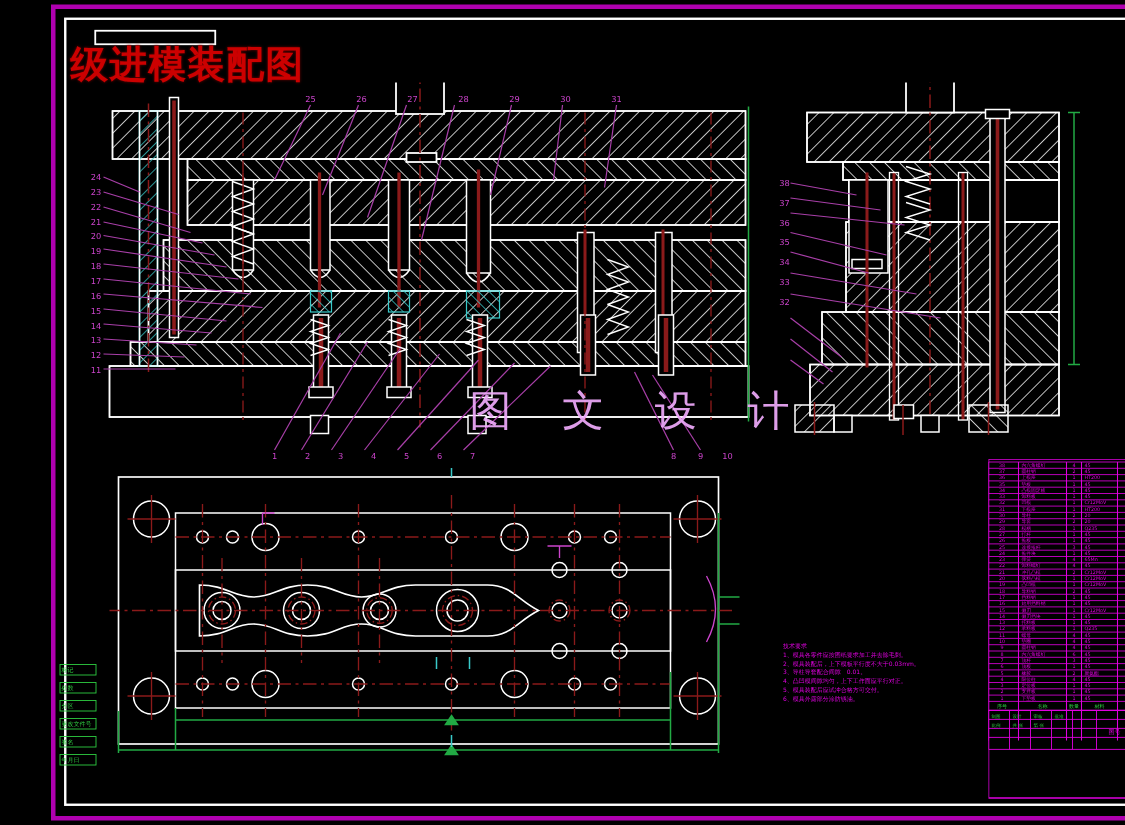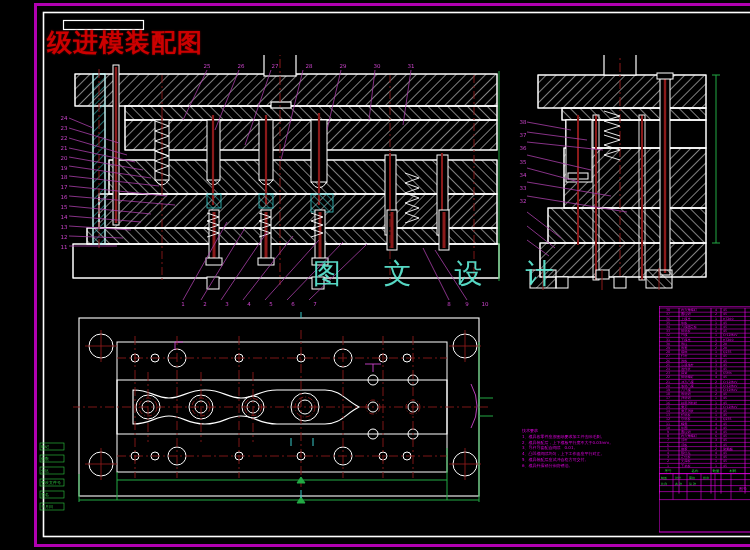--- a/index.html
+++ b/index.html
@@ -10,22 +10,22 @@
   svg{display:block;}
   .title-cn{
     position:absolute;left:16px;top:26px;
     font-family:"DejaVu Serif","Liberation Serif",serif;
     font-weight:bold;font-size:25px;letter-spacing:1px;
     color:#cc0000;white-space:nowrap;
     text-shadow:0 0 2px #7a0000;
   }
   .watermark{
     position:absolute;left:282px;top:255px;
-    font-family:Liberation Mono, monospace;
-    font-size:28px;letter-spacing:13px;color:#5eead4;
+    font-family:Liberation Sans, sans-serif;
+    font-size:28px;letter-spacing:13px;color:#f0abfc;
     white-space:nowrap;opacity:.92;
   }
   .notes-block{position:absolute;left:491px;top:428px;width:120px;}
   .notes-title{font-size:4px;color:#e000e0;line-height:1.45;white-space:nowrap;}
   .note-row{font-size:4px;color:#e000e0;line-height:1.45;white-space:nowrap;
             overflow:hidden;text-overflow:clip;}
 </style>
 </head>
 <body>
 

